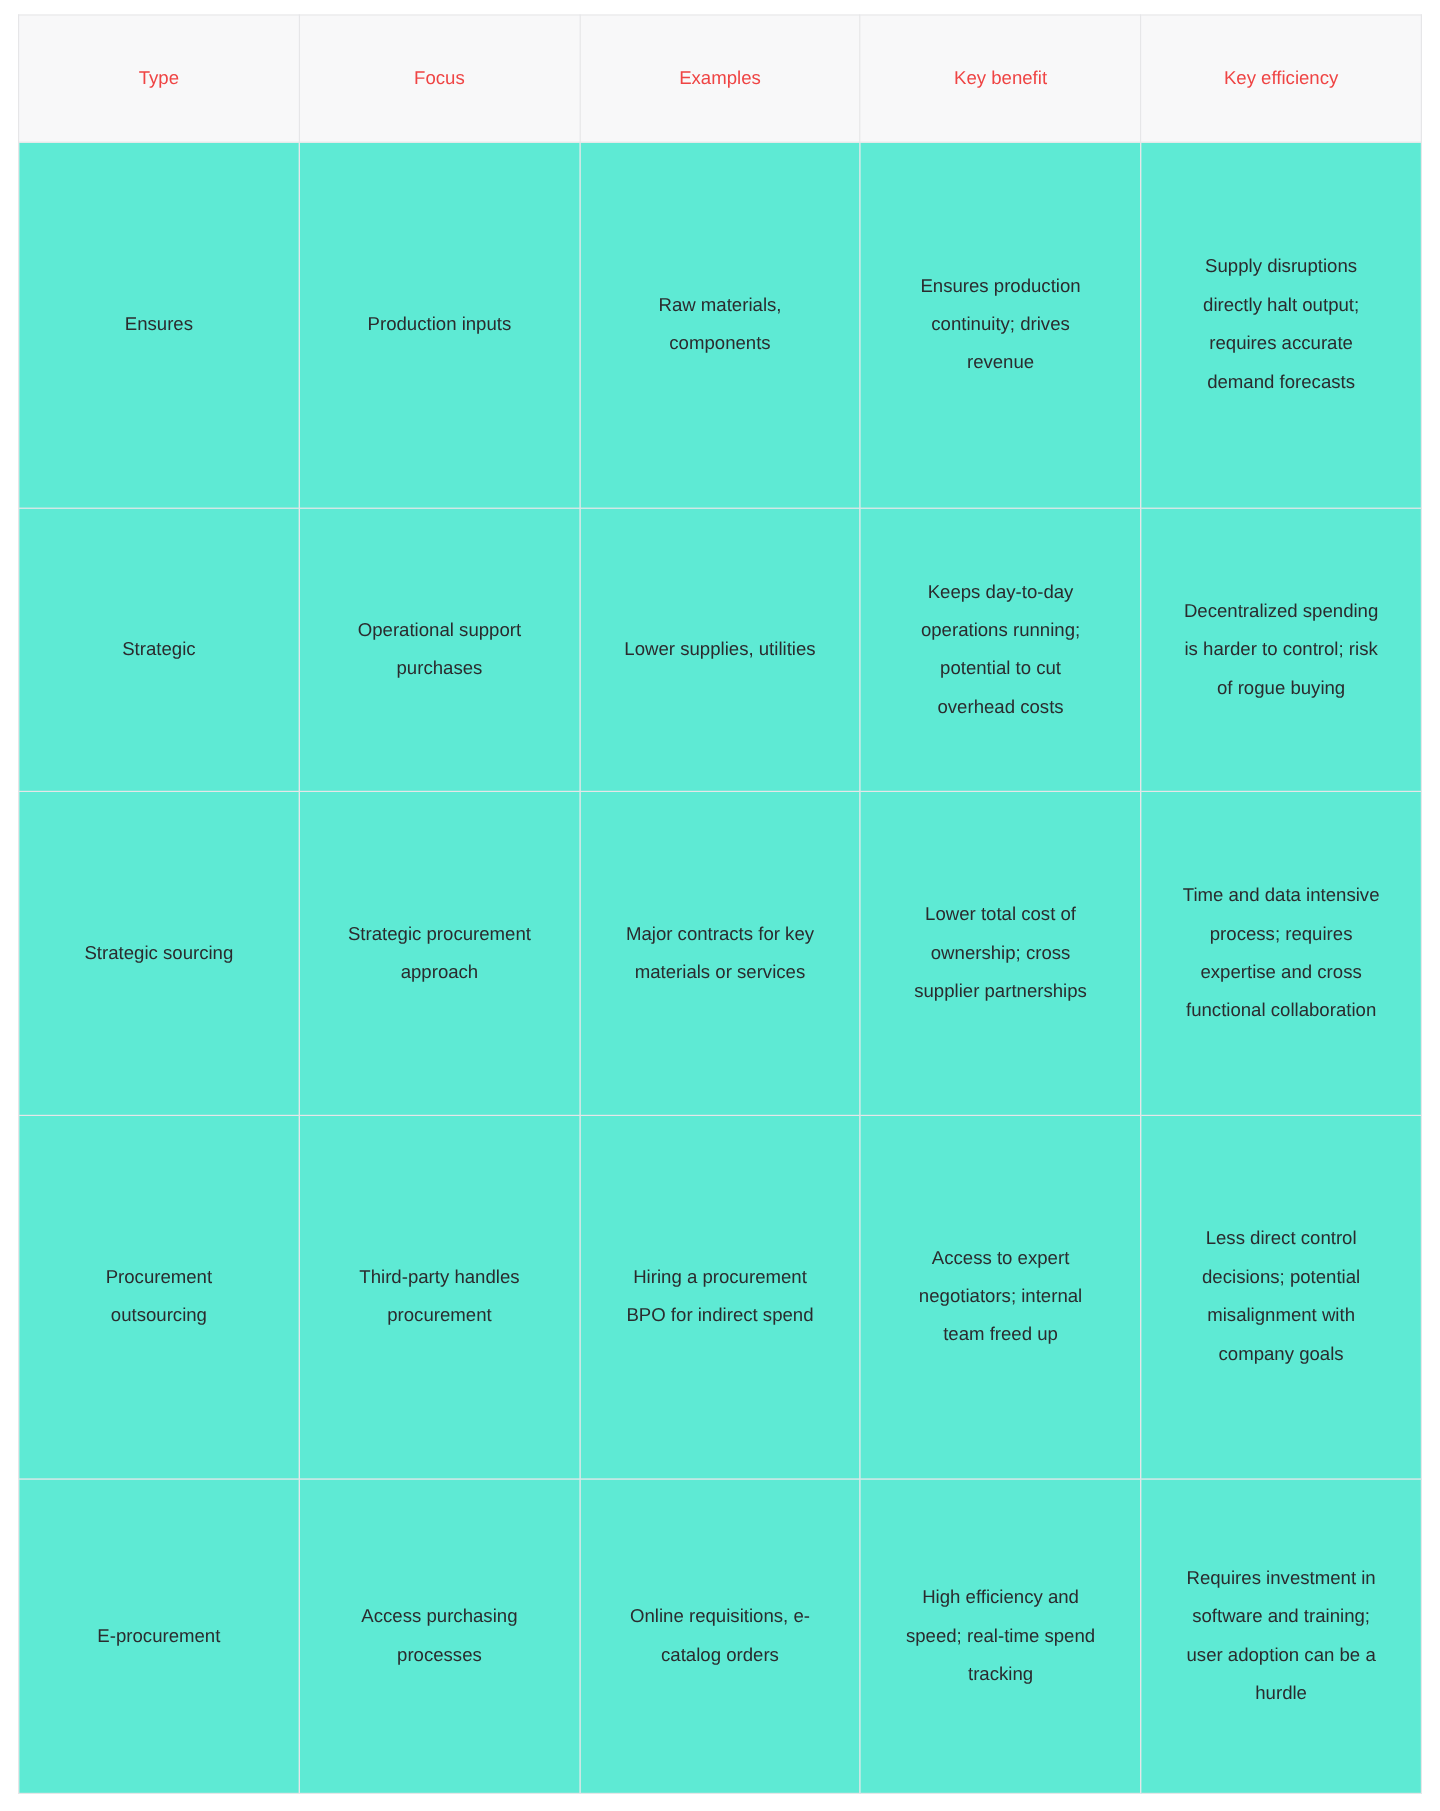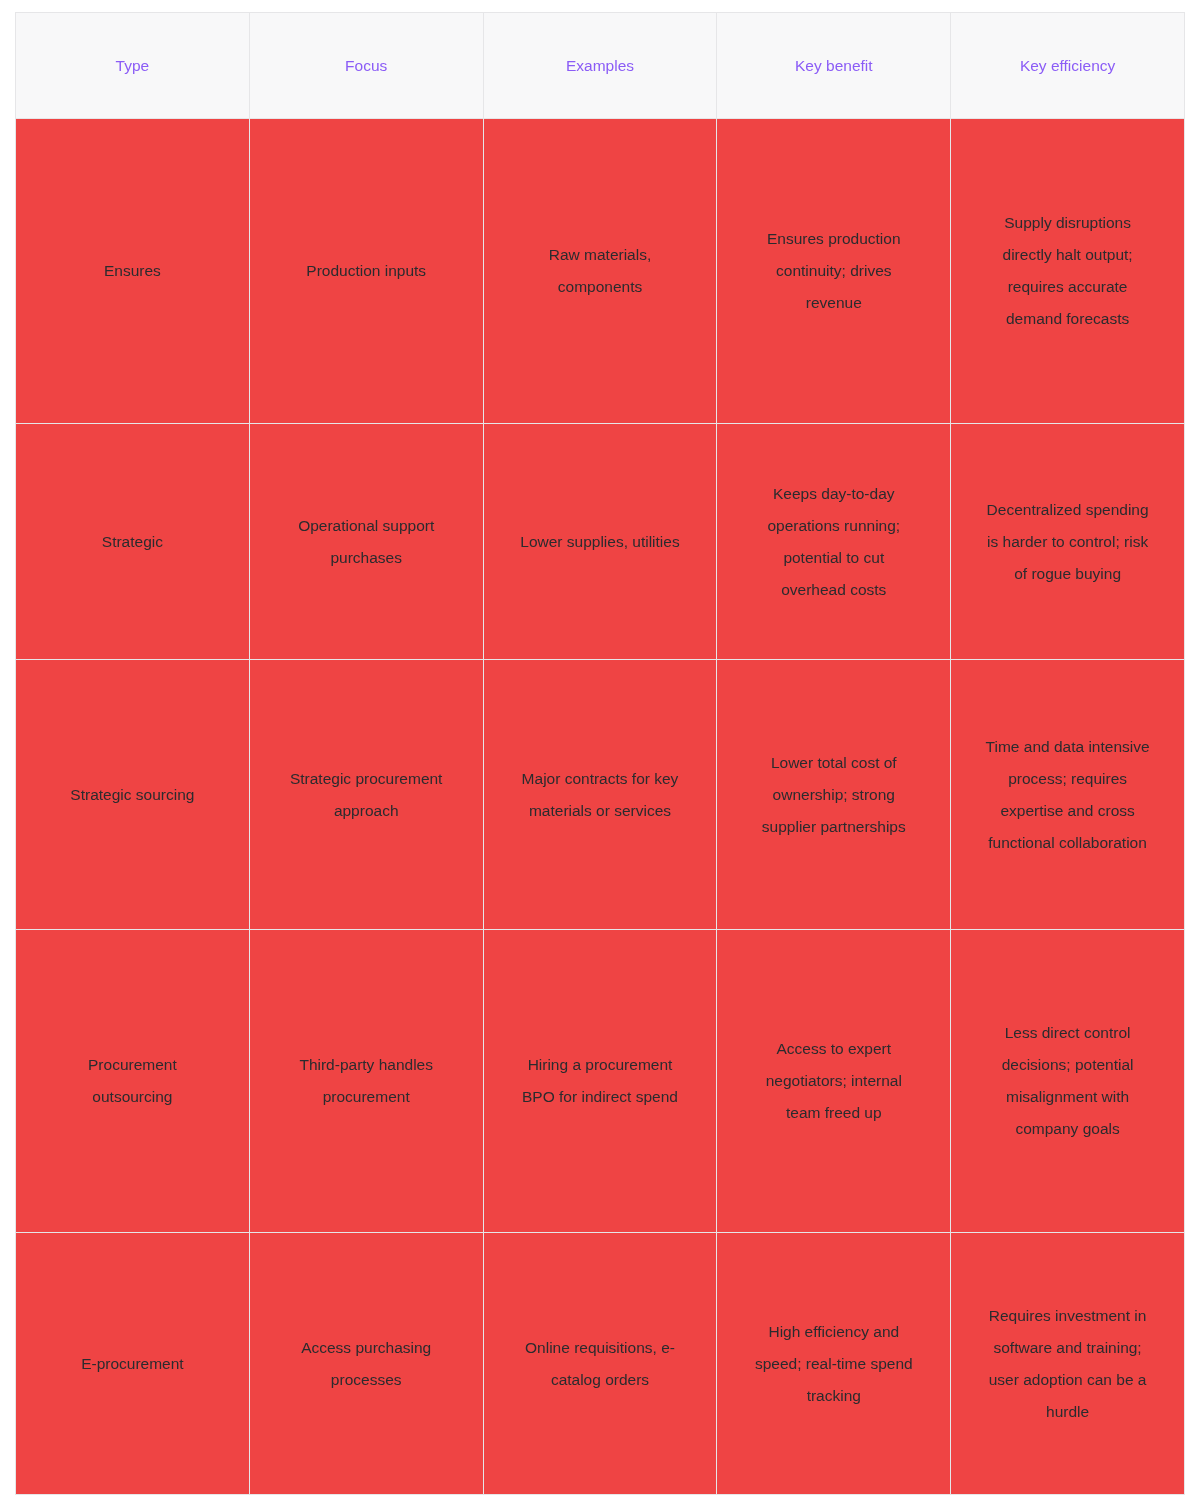--- a/index.html
+++ b/index.html
@@ -30,24 +30,24 @@
     font-size: 15.5px;
     line-height: 32px;
     padding: 20px 32px;
     box-sizing: border-box;
     width: 20%;
     word-wrap: break-word;
   }
   table.data-table th {
     background: #f8f8f9;
     font-weight: 500;
-    color: #8b5cf6;
+    color: #ef4444;
   }
   table.data-table td {
-    background: #ef4444;
+    background: #5eead4;
     font-weight: 400;
   }
   tr.header-row    { height: 106px; }
   tr.row-0 { height: 305px; }
   tr.row-1 { height: 236px; }
   tr.row-2 { height: 270px; }
   tr.row-3 { height: 303px; }
   tr.row-4 { height: 262px; }
 </style>
 </head>
@@ -76,21 +76,21 @@
         <td>Strategic</td>
         <td>Operational support purchases</td>
         <td>Lower supplies, utilities</td>
         <td>Keeps day-to-day operations running; potential to cut overhead costs</td>
         <td>Decentralized spending is harder to control; risk of rogue buying</td>
       </tr>
       <tr class="row-2">
         <td>Strategic sourcing</td>
         <td>Strategic procurement approach</td>
         <td>Major contracts for key materials or services</td>
-        <td>Lower total cost of ownership; strong supplier partnerships</td>
+        <td>Lower total cost of ownership; cross supplier partnerships</td>
         <td>Time and data intensive process; requires expertise and cross functional collaboration</td>
       </tr>
       <tr class="row-3">
         <td>Procurement outsourcing</td>
         <td>Third-party handles procurement</td>
         <td>Hiring a procurement BPO for indirect spend</td>
         <td>Access to expert negotiators; internal team freed up</td>
         <td>Less direct control decisions; potential misalignment with company goals</td>
       </tr>
       <tr class="row-4">

